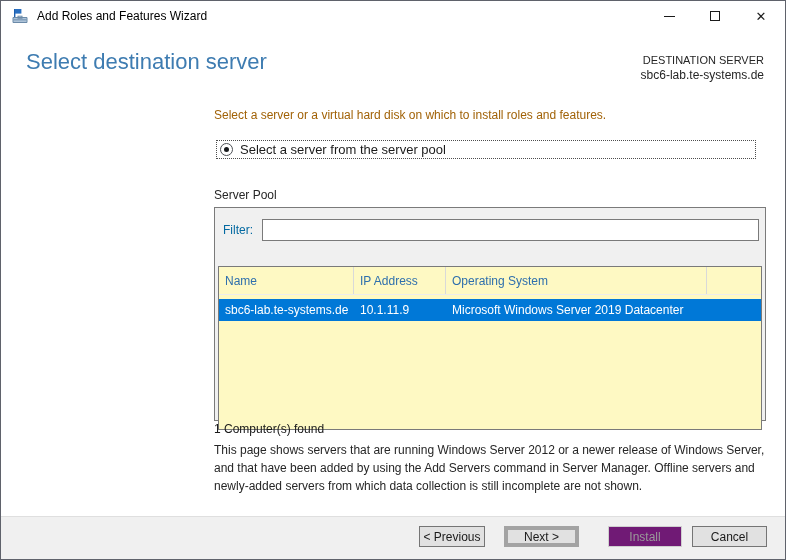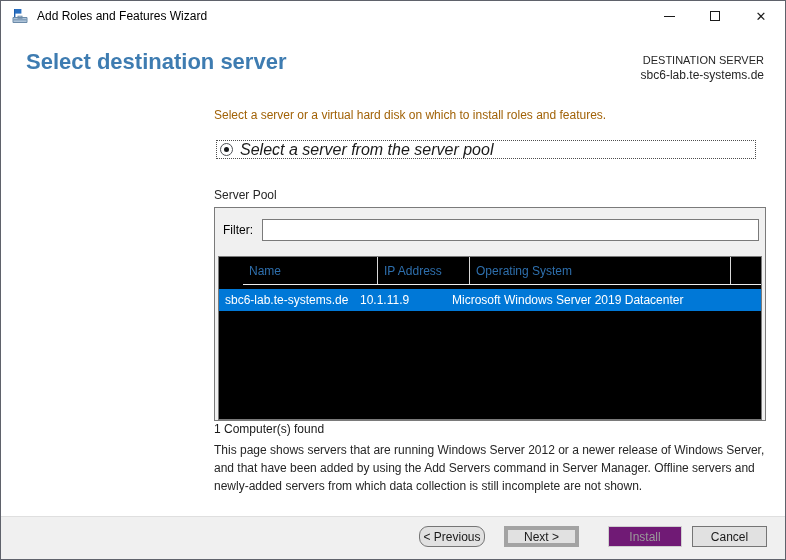--- a/index.html
+++ b/index.html
@@ -11,55 +11,55 @@
   }
   
   .titlebar{ position:absolute; left:0; top:0; right:0; height:30px; background:#fff; display:flex; align-items:center; }
   .title-icon{ margin-left:11px; width:16px; height:16px; flex:0 0 auto; }
   .title-text{ margin-left:9px; font-size:12px; color:#000; }
   .win-controls{ position:absolute; right:1px; top:0; height:30px; display:flex; }
   .win-btn{ width:46px; height:30px; display:flex; align-items:center; justify-content:center; color:#1a1a1a; font-size:13px; cursor:default; }
   .glyph-min{ width:11px; height:1px; background:#1a1a1a; }
   .glyph-max{ width:10px; height:10px; border:1px solid #1a1a1a; }
   
-  .page-title{ position:absolute; left:25px; top:48px; font-size:22px; font-weight:700; color:#3e7cb1; }
+  .page-title{ position:absolute; left:25px; top:48px; font-size:22px; font-weight:400; color:#3e7cb1; }
   .dest{ position:absolute; right:21px; top:52px; text-align:right; line-height:15px; }
   .dest-label{ font-size:11px; color:#262626; }
   .dest-server{ font-size:12px; color:#262626; }
   
   .sidebar{ position:absolute; left:18px; top:110px; width:172px; }
   .nav-item{ height:24px; line-height:24px; padding-left:22px; font-size:12px; color:#262626; cursor:default; white-space:nowrap; }
   .nav-item.selected{ background:#0078d7; color:#ffffff; }
   .nav-item.disabled{ color:#b8b8b8; }
   
   .intro{ position:absolute; left:213px; top:107px; font-size:12px; color:#a16207; }
-  .radio-row{ position:absolute; display:flex; align-items:center; height:19px; font-size:16px; color:#1a1a1a;font-style:italic; }
+  .radio-row{ position:absolute; display:flex; align-items:center; height:19px; font-size:13px; color:#1a1a1a; }
   .radio-row.focused{ left:215px; top:139px; width:540px; border:1px dotted #4d4d4d; }
   .radio-row.plain{ left:213px; top:161px; width:540px; }
   .radio-circle{ width:13px; height:13px; border:1px solid #4c4f54; border-radius:50%; background:#fff; margin-left:3px; position:relative; flex:0 0 auto; }
   .radio-row.plain .radio-circle{ margin-left:1px; }
   .radio-circle .dot{ position:absolute; left:3px; top:3px; width:5px; height:5px; border-radius:50%; background:#17191c; }
   .radio-label{ margin-left:7px; white-space:nowrap; }
   .pool-label{ position:absolute; left:213px; top:187px; font-size:12px; color:#262626; }
   .pool-box{ position:absolute; left:213px; top:206px; width:552px; height:214px; background:#f0f0f0; border:1px solid #7a7a7a; }
   .filter-row{ position:absolute; left:8px; top:11px; right:6px; height:22px; display:flex; align-items:center; }
-  .filter-label{ font-size:12px; color:#000000; margin-right:9px; }
+  .filter-label{ font-size:12px; color:#0369a1; margin-right:9px; }
   .filter-input{ flex:1; height:22px; border:1px solid #7a7a7a; background:#fff; font-family:"Liberation Sans",sans-serif; font-size:12px; padding:0 4px; outline:none; }
-  .server-table{ position:absolute; left:3px; top:48px; width:544px; height:164px; background:#000000; border:1px solid #7a7a7a;padding-left:24px; }
+  .server-table{ position:absolute; left:3px; top:58px; width:544px; height:164px; background:#fef9c3; border:1px solid #7a7a7a; }
   .tbl-header{ display:grid; grid-template-columns:135px 92px 261px 1fr; height:28px; border-bottom:1px solid #ececec; }
   .tbl-header .hcell{ display:flex; align-items:center; padding-left:6px; font-size:12px; color:#2e6fad; border-right:1px solid #d9d9d9; cursor:default; white-space:nowrap; overflow:hidden; }
   .tbl-header .hcell:last-child{ border-right:none; }
   .tbl-row{ position:absolute; left:0; top:32px; width:100%; height:22px; display:grid; grid-template-columns:135px 92px 261px 1fr; background:#0078d7; color:#ffffff; cursor:default; }
   .tbl-row .cell{ display:flex; align-items:center; padding-left:6px; font-size:12px; white-space:nowrap; overflow:hidden; }
   .found{ position:absolute; left:213px; top:421px; font-size:12px; color:#1a1a1a; }
   .description{ position:absolute; left:213px; top:440px; width:568px; font-size:12px; line-height:18px; color:#262626; }
   
   .footer{ position:absolute; left:0; right:0; bottom:0; height:43px; background:#f0f0f0; border-top:1px solid #dfdfdf; }
   .btn{ position:absolute; top:9px; height:21px; background:#e1e1e1; border:1px solid #757575; font-family:"Liberation Sans",sans-serif; font-size:12px; color:#1a1a1a; display:flex; align-items:center; justify-content:center; cursor:default; }
-  .btn-previous{ left:418px; width:66px;border-radius:9px; }
+  .btn-previous{ left:418px; width:66px; }
   .btn-next{ left:503px; width:75px; border:4px solid #a3a3a3; }
   .btn-install{ left:607px; width:74px; background:#701a75; border:1px solid #cfcfcf; color:#9a9a9a; }
   .btn-cancel{ left:691px; width:75px; }
 </style>
 </head>
 <body>
 
 <div class="window">
 
   <div class="titlebar">

